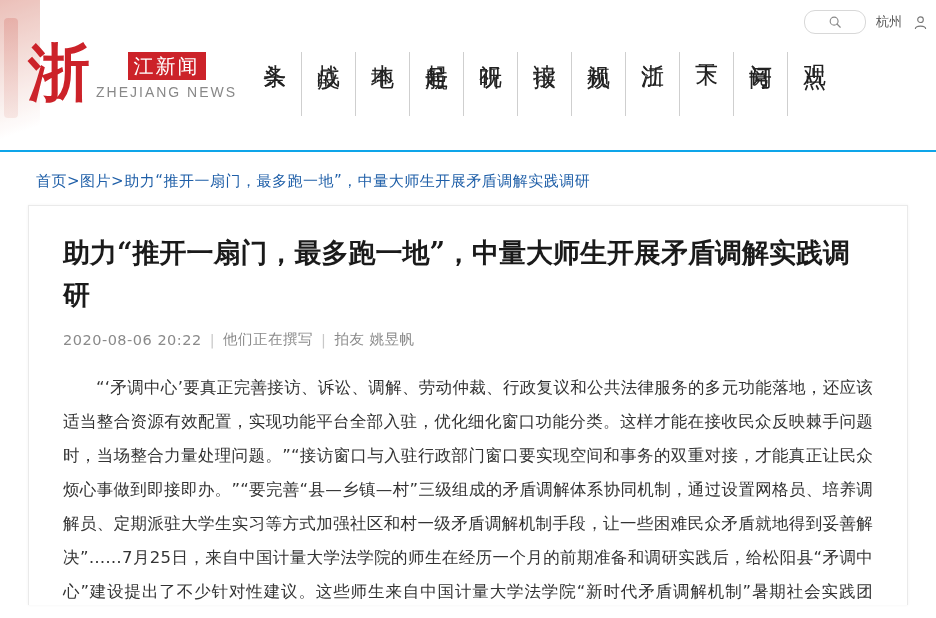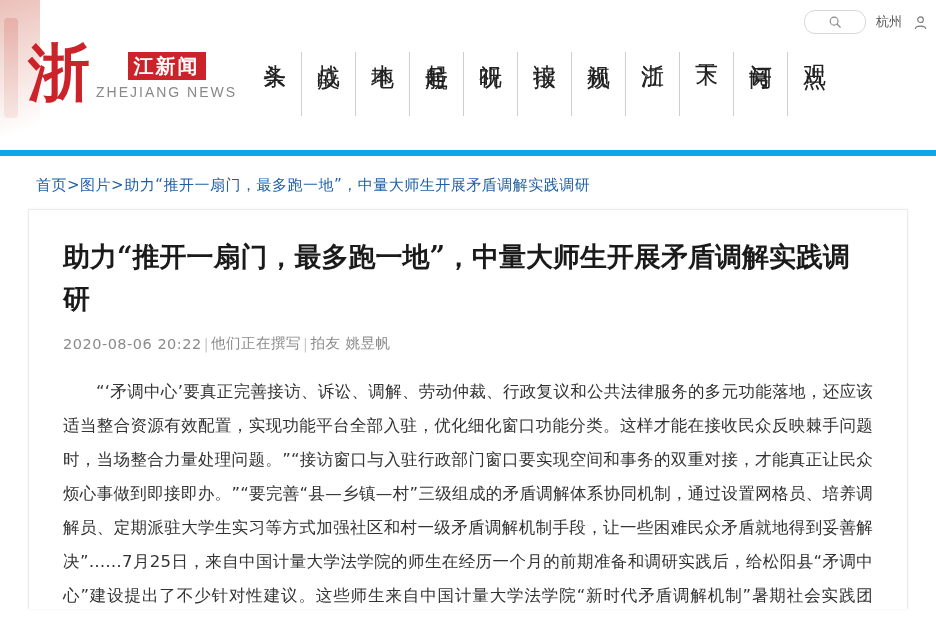--- a/index.html
+++ b/index.html
@@ -14,21 +14,21 @@
     color: #333;
     overflow: hidden;
     position: relative;
   }
 
   
   .header {
     position: relative;
     height: 150px;
     background: #ffffff;
-    border-bottom: 6px solid #0ea5e9;
+    border-bottom: 2px solid #0ea5e9;
     overflow: hidden;
   }
   
   .header-deco {
     position: absolute;
     left: 0;
     top: 0;
     width: 40px;
     height: 150px;
     background: linear-gradient(160deg, #e8b5ad 0%, #f3d9d4 40%, #ffffff 85%);
@@ -104,21 +104,20 @@
     padding-bottom: 4px;
   }
   .logo-cn {
     background: #cc2229;
     color: #fff;
     font-family: "DejaVu Serif", "Liberation Serif", serif;
     font-size: 20px;
     line-height: 26px;
     padding: 1px 6px;
     letter-spacing: 2px;
-    font-weight: bold;
   }
   .logo-en {
     font-size: 14px;
     color: #888;
     letter-spacing: 2px;
     margin-top: 4px;
   }
 
   
   .nav {
@@ -181,21 +180,21 @@
     margin: 0 0 14px 0;
     letter-spacing: 0px;
   }
   .article-meta {
     font-size: 14.5px;
     color: #8a8a8a;
     font-family: "DejaVu Sans", sans-serif;
     margin-bottom: 22px;
     display: flex;
     align-items: center;
-    gap: 2px;
+    gap: 8px;
     letter-spacing: .5px;
   }
   .meta-divider { color: #c8c8c8; }
   .article-body p {
     font-family: "DejaVu Sans", sans-serif;
     font-size: 16.5px;
     line-height: 34px;
     color: #333;
     margin: 0;
     text-align: justify;

